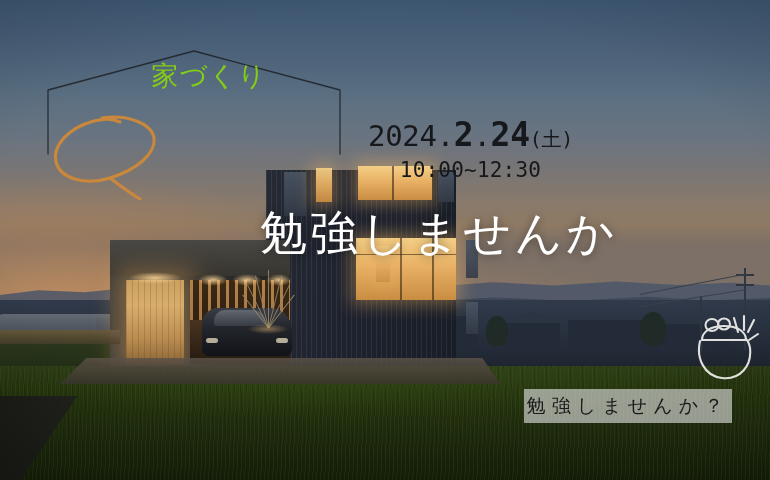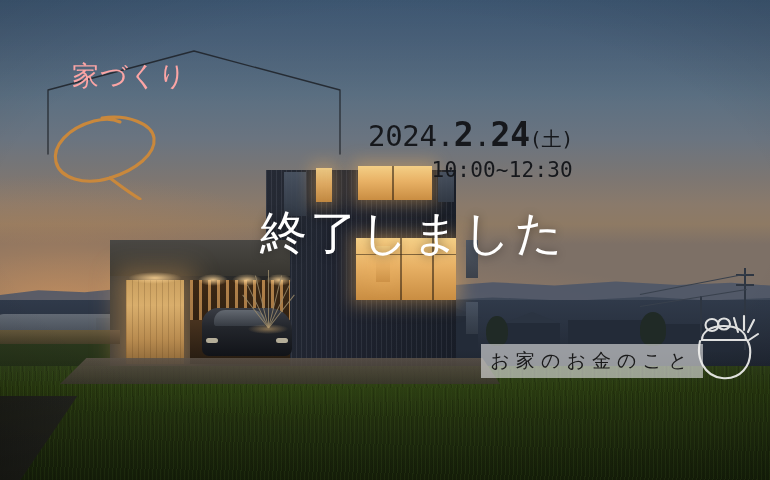--- a/index.html
+++ b/index.html
@@ -196,43 +196,44 @@
       radial-gradient(ellipse 120% 100% at 50% 45%, rgba(0,0,0,0) 42%, rgba(0,0,0,.30) 100%),
       linear-gradient(to bottom, rgba(0,0,0,.10) 0%, rgba(0,0,0,0) 22%, rgba(0,0,0,0) 74%, rgba(0,0,0,.22) 100%);
   }
 
   
   .frame-svg{position:absolute;left:34px;top:44px;width:320px;height:148px;}
 
   
   .title-wrap{
     position:absolute;left:46px;top:62px;width:300px;
+    text-align:center;
     font-family:"DejaVu Sans","Liberation Sans",sans-serif;
-    color:#fca5a5;
+    color:#84cc16;
   }
   .title-sub{
     font-size:27px;line-height:1;letter-spacing:.05em;font-weight:400;
     padding-left:26px;
   }
   .title-main{
     position:relative;
     margin-top:16px;
     font-size:41px;line-height:1;letter-spacing:.01em;font-weight:700;
     white-space:nowrap;
   }
   .title-main .kanji{font-weight:700;}
   .title-main .kana{font-weight:600;font-size:38px;}
 
   .circle-svg{position:absolute;left:48px;top:108px;width:122px;height:92px;}
 
   .datebox{
     position:absolute;left:368px;top:118px;
     color:#16181c;
     font-family:"DejaVu Sans Mono","Liberation Mono",monospace;
-    text-align:right;
+    text-align:center;
   }
   .date-line{font-size:29px;line-height:1.05;letter-spacing:-.01em;white-space:nowrap;}
   .date-line .dnum{font-size:29px;}
   .date-line .dbig{font-size:33px;font-weight:600;}
   .date-line .dday{font-size:20px;}
   .time-line{font-size:21px;line-height:1.5;letter-spacing:.01em;margin-top:2px;}
 
   .ended{
     position:absolute;left:260px;top:206px;
     color:#ffffff;
@@ -370,23 +371,23 @@
     <path d="M54 10 C80 6 104 16 106 30 C108 46 88 62 62 70 C36 78 12 70 8 54
              C4 38 20 20 46 13 C58 10 66 11 72 14" fill="none" stroke="#c9883c" stroke-width="3.1" stroke-linecap="round" stroke-linejoin="round"></path>
     <path d="M62 70 C70 76 80 84 92 91" fill="none" stroke="#c9883c" stroke-width="3.1" stroke-linecap="round"></path>
   </svg>
 
   <div class="datebox">
     <div class="date-line"><span class="dnum">2024</span><span class="dnum">.</span><span class="dbig">2</span><span class="dnum">.</span><span class="dbig">24</span><span class="dday">(土)</span></div>
     <div class="time-line">10:00~12:30</div>
   </div>
 
-  <div class="ended">終了しました</div>
-
-  <div class="badge" id="badge-1">お家のお金のこと</div>
+  <div class="ended">勉強しませんか</div>
+
+  <div class="badge" id="badge-2">勉強しませんか？</div>
 
   <svg class="purse-svg" viewBox="0 0 72 76">
     <g fill="none" stroke="#f0f0ee" stroke-width="2.1" stroke-linecap="round" stroke-linejoin="round" opacity=".92">
       <path d="M8 26 C8 18 16 12 30 12 C44 12 52 18 52 26"></path>
       <ellipse cx="18" cy="11" rx="6.5" ry="6"></ellipse>
       <ellipse cx="30" cy="10" rx="6" ry="5.5"></ellipse>
       <path d="M6 27 C2 44 10 62 28 64 C46 66 58 52 56 34 C55 28 53 26 52 25"></path>
       <path d="M8 26 L52 26"></path>
       <path d="M40 4 L44 18"></path>
       <path d="M50 2 L50 16"></path>

